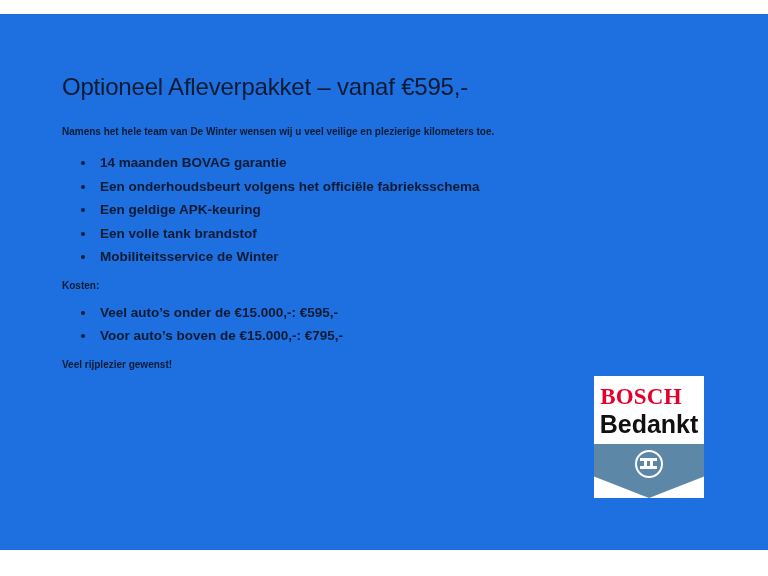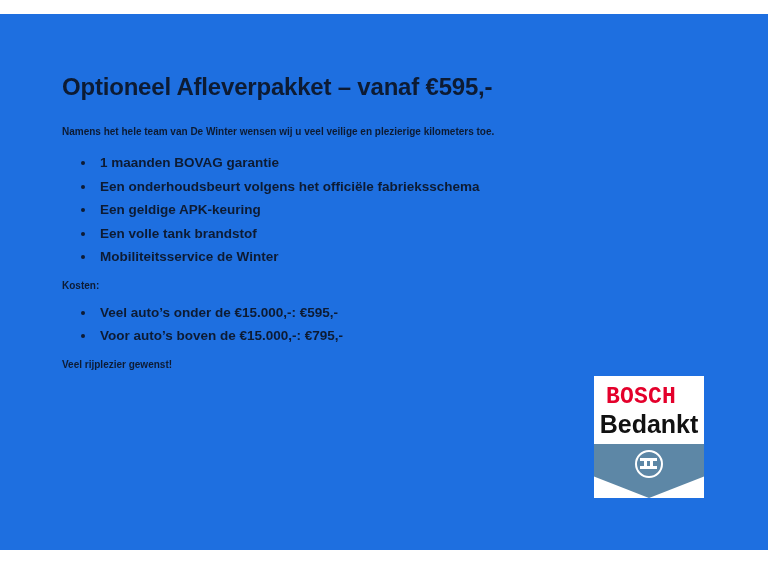--- a/index.html
+++ b/index.html
@@ -23,21 +23,21 @@
     overflow: hidden;
   }
   .content {
     position: absolute;
     left: 62px;
     top: 60px;
     width: 660px;
   }
   .title {
     font-size: 24px;
-    font-weight: bold;
+    font-weight: normal;
     color: #0d1b33;
     letter-spacing: -0.2px;
     margin: 0 0 26px 0;
     line-height: 1.1;
   }
   .para {
     font-size: 10px;
     font-weight: bold;
     color: #0d1b33;
     margin: 0 0 18px 0;
@@ -74,21 +74,21 @@
   .logo-bosch {
     position: absolute;
     top: 8px;
     left: 0;
     width: 94px;
     text-align: center;
     font-size: 23px;
     font-weight: bold;
     color: #e4002b;
     letter-spacing: 0.2px;
-    font-family: Liberation Mono, monospace;
+    font-family: Liberation Serif, serif;
   }
   .logo-service {
     position: absolute;
     top: 34px;
     left: 0;
     width: 110px;
     text-align: center;
     font-size: 25px;
     font-weight: bold;
     color: #111111;
@@ -138,21 +138,21 @@
 <div class="slide">
 
   <div class="content">
 
     <h1 class="title">Optioneel Afleverpakket – vanaf €595,-</h1>
 
     <p class="para">Namens het hele team van De Winter wensen wij u veel veilige en plezierige kilometers toe.</p>
 
 
     <ul class="bullets">
-      <li>1 maanden BOVAG garantie</li>
+      <li>14 maanden BOVAG garantie</li>
       <li>Een onderhoudsbeurt volgens het officiële fabrieksschema</li>
       <li>Een geldige APK-keuring</li>
       <li>Een volle tank brandstof</li>
       <li>Mobiliteitsservice de Winter</li>
     </ul>
 
     <p class="para tight">Kosten:</p>
 
     <ul class="bullets">
       <li>Veel auto’s onder de €15.000,-: €595,-</li>

